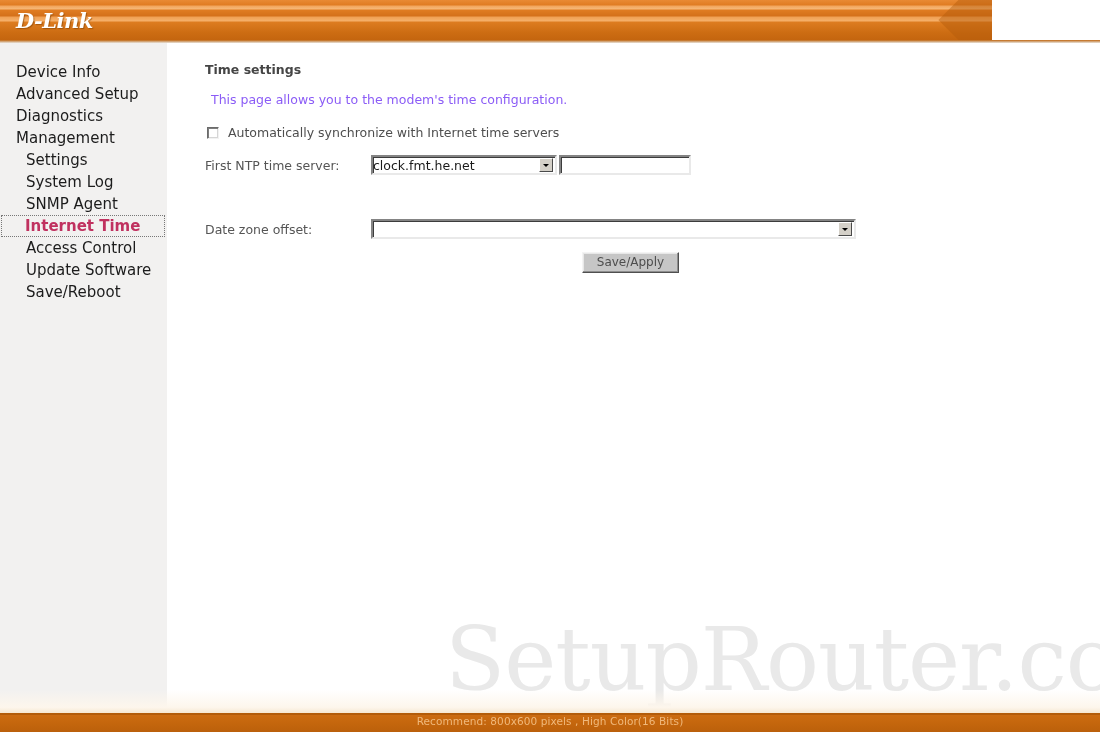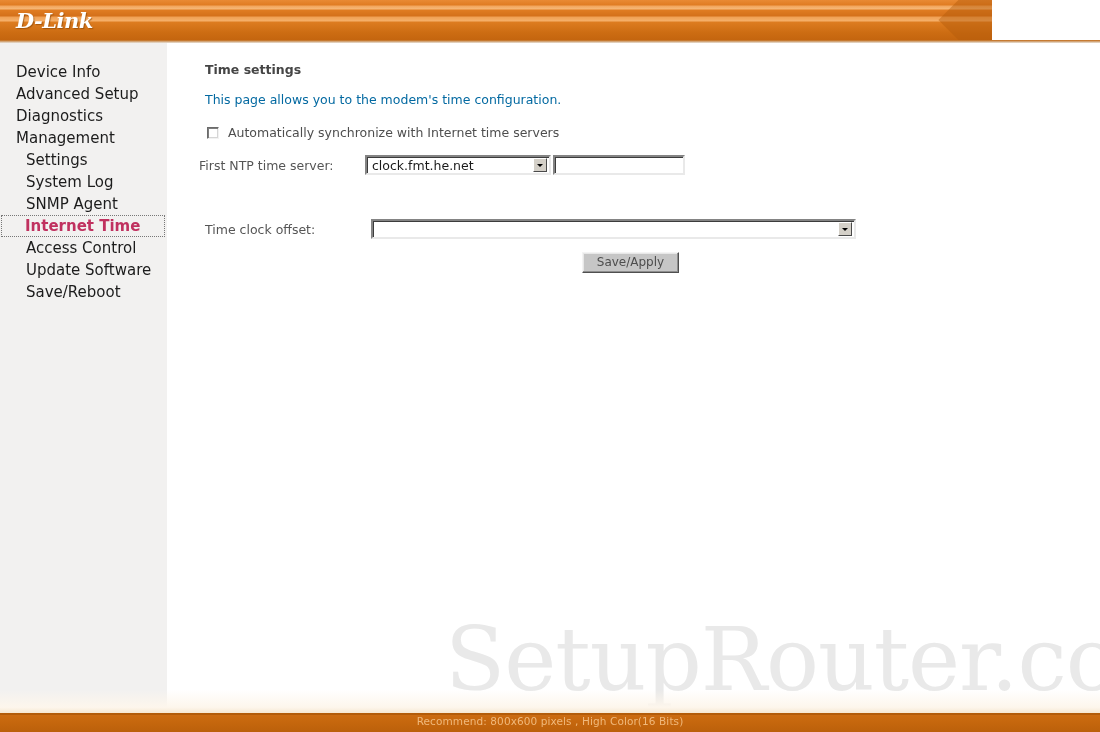--- a/index.html
+++ b/index.html
@@ -102,23 +102,23 @@
   }
   #page-title {
     position: absolute;
     left: 38px; top: 19px;
     font-size: 12.5px;
     font-weight: bold;
     color: #454545;
   }
   #page-desc {
     position: absolute;
-    left: 38px; top: 49px;
-    font-size: 12.5px;
-    color: #0369a1;
+    left: 44px; top: 49px;
+    font-size: 12.5px;
+    color: #8b5cf6;
   }
 
   
   #auto-sync-row {
     position: absolute;
     left: 40px; top: 82px;
     display: flex;
     align-items: center;
     gap: 9px;
   }
@@ -158,21 +158,20 @@
     box-sizing: border-box;
     height: 20px;
     display: flex;
     align-items: center;
     cursor: pointer;
     overflow: hidden;
   }
   .winselect .sel-text {
     font-size: 12.5px;
     color: #1a1a1a;
-    padding-left: 5px;
     white-space: nowrap;
     overflow: hidden;
   }
   .winselect .sel-arrow {
     position: absolute;
     right: 2px; top: 1px;
     width: 14px; height: 14px;
     background: #d4d0c8;
     border: 1px solid;
     border-color: #ffffff #4a4a4a #4a4a4a #ffffff;
@@ -286,32 +285,32 @@
 <div id="content">
 
   <div id="page-title">Time settings</div>
   <div id="page-desc">This page allows you to the modem's time configuration.</div>
 
   <div id="auto-sync-row">
     <div class="wincheck"></div>
     <span id="auto-sync-label">Automatically synchronize with Internet time servers</span>
   </div>
 
-  <div class="form-row" style="left:32px; top:112px;">
+  <div class="form-row" style="left:38px; top:112px;">
     <span class="field-label" style="width:166px;">First NTP time server:</span>
     <div class="winselect" style="width:186px;">
       <span class="sel-text">clock.fmt.he.net</span>
       <span class="sel-arrow"></span>
     </div>
     <input class="wintext" style="width: 132px; margin-left: 2px;" type="text" value="">
   </div>
 
 
   <div class="form-row" style="left:38px; top:176px;">
-    <span class="field-label" style="width:166px;">Time clock offset:</span>
+    <span class="field-label" style="width:166px;">Date zone offset:</span>
     <div class="winselect" style="width:485px;">
       <span class="sel-arrow"></span>
     </div>
   </div>
 
   <button id="save-apply-button">Save/Apply</button>
 
   <div id="watermark">SetupRouter.co</div>
 </div>
 

